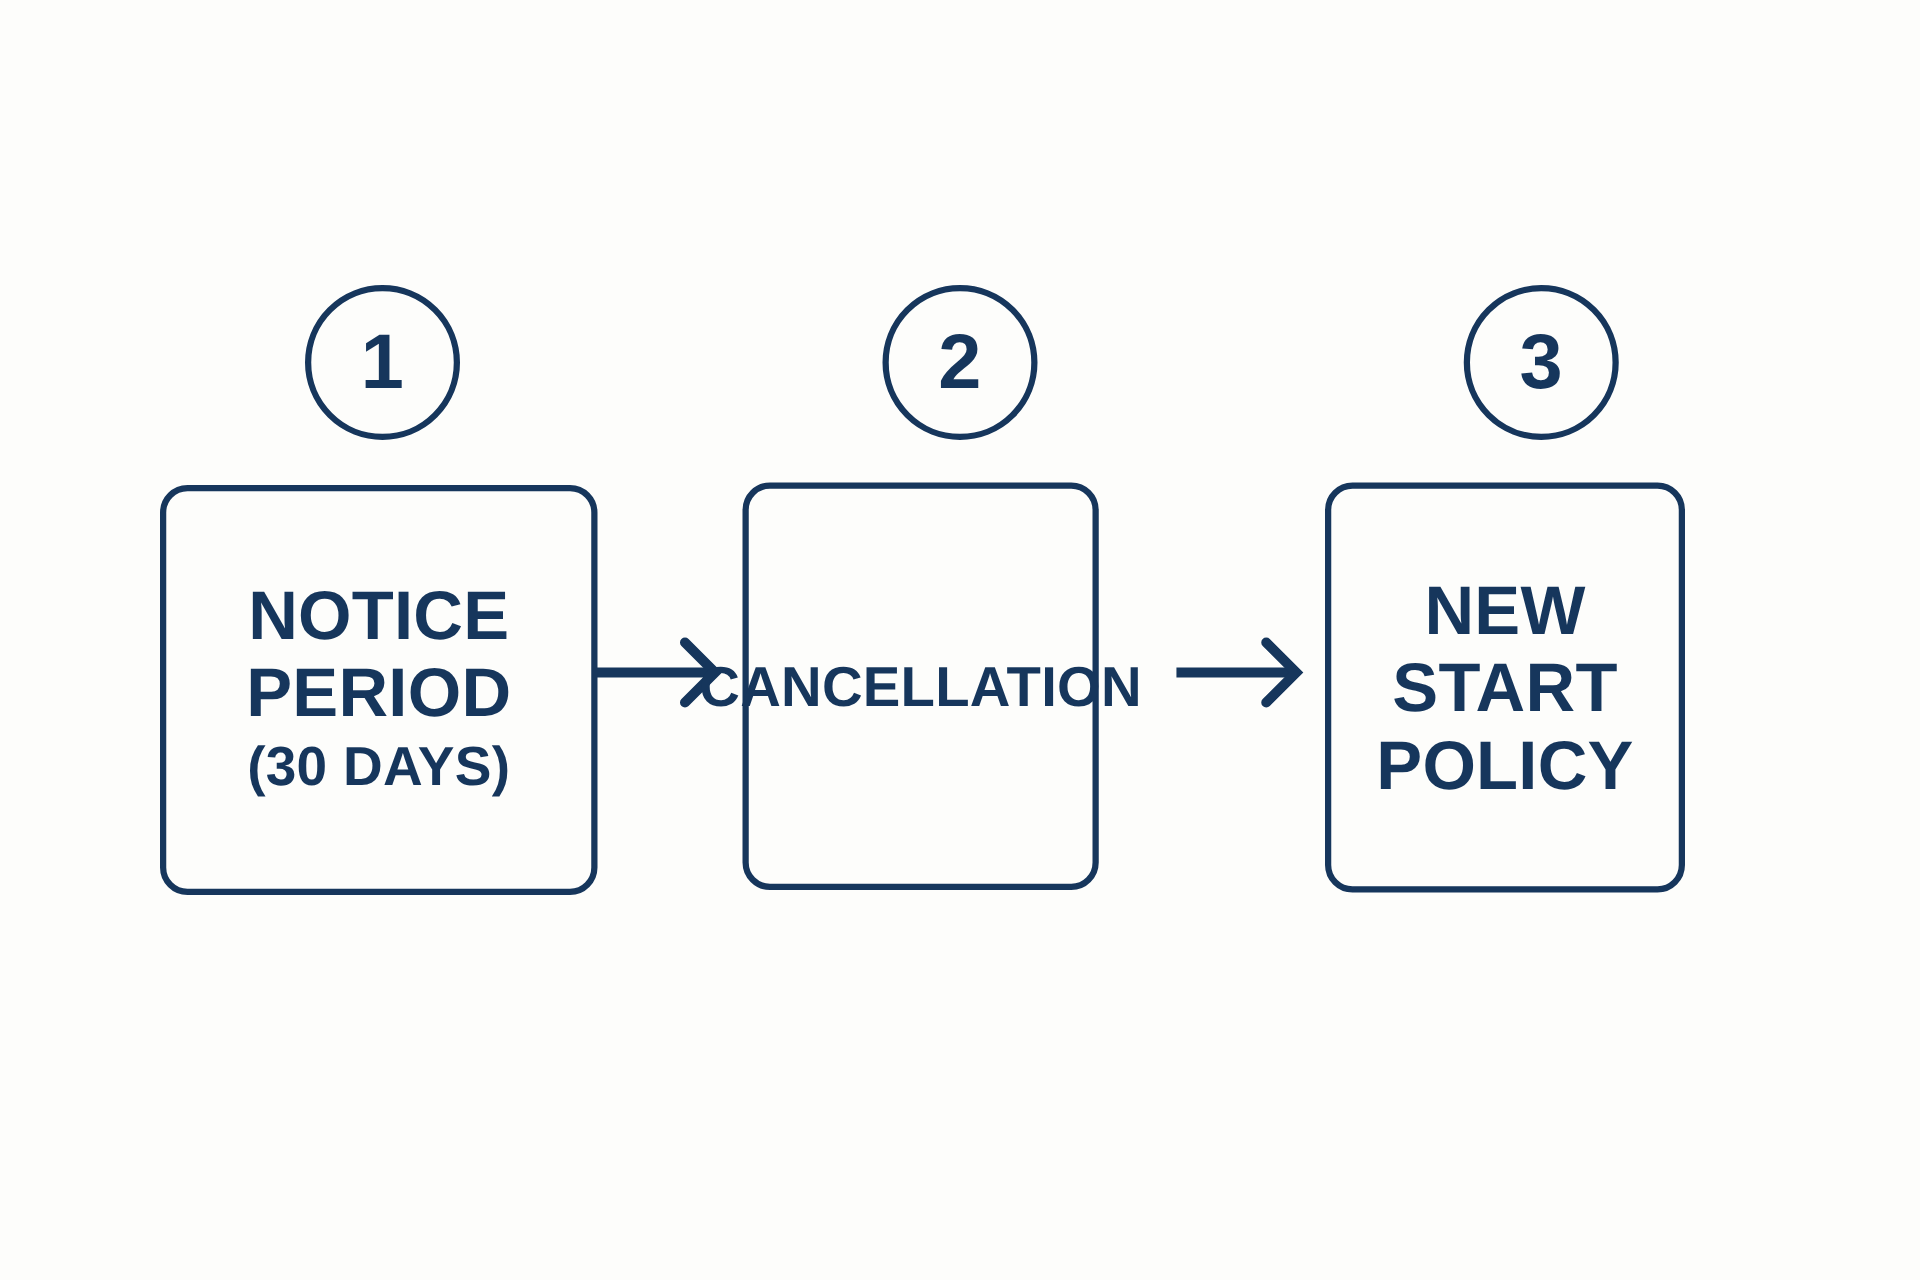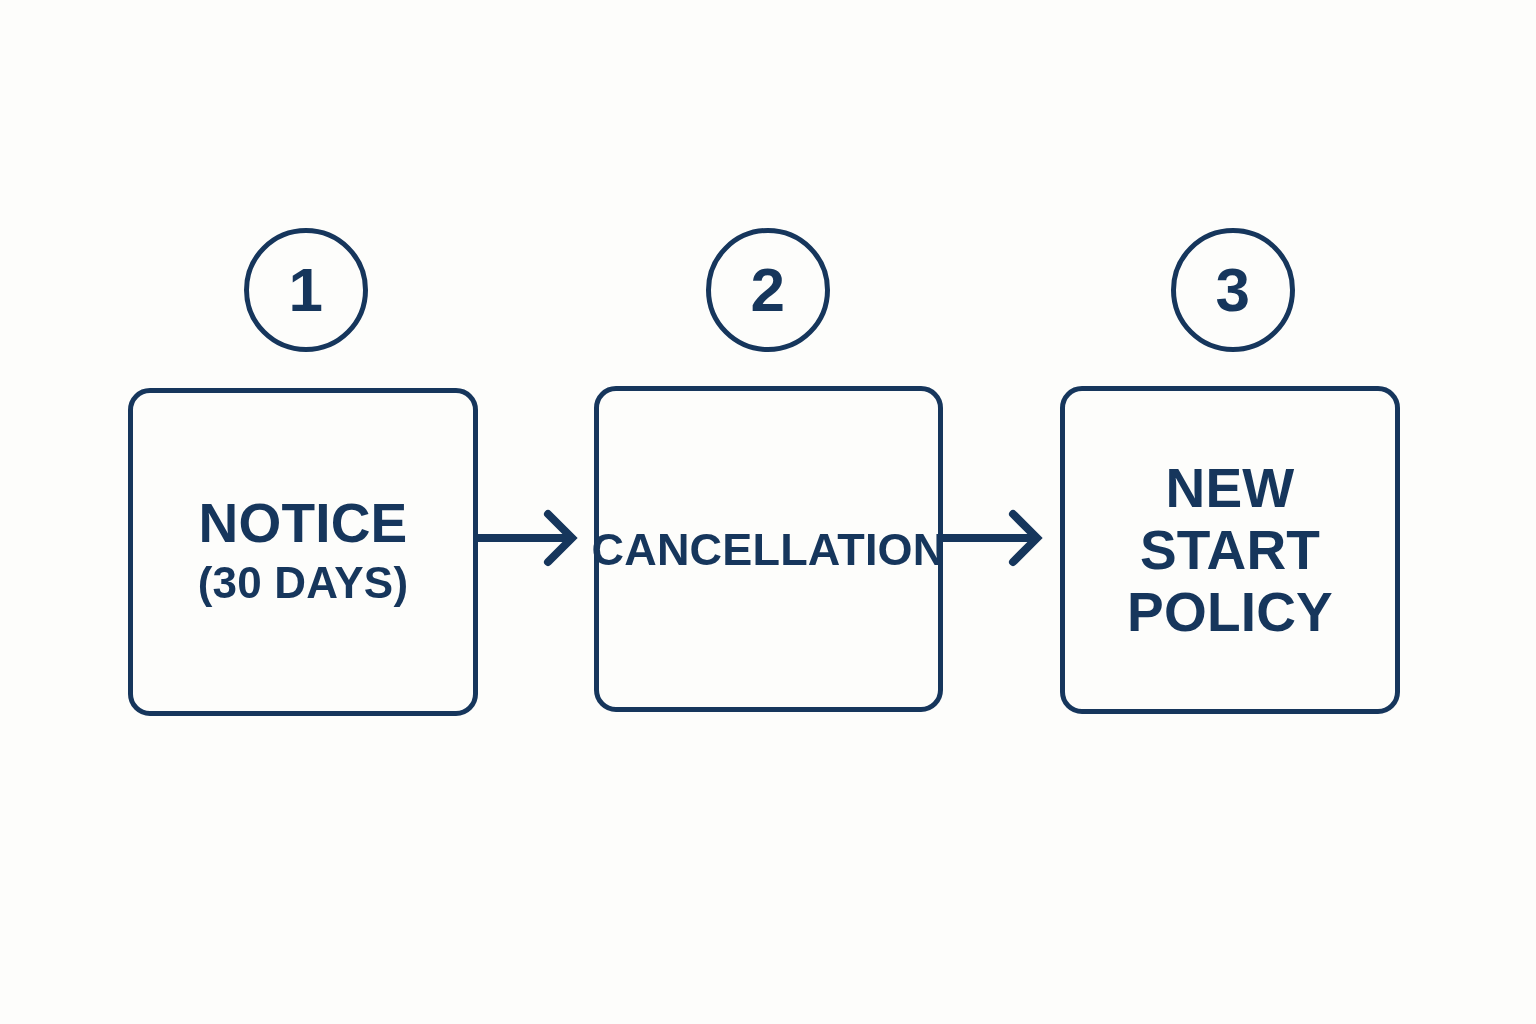--- a/index.html
+++ b/index.html
@@ -91,49 +91,50 @@
 
   <h1 class="sr-only">Policy cancellation process flow</h1>
 
   <div class="step-badge" style="left:244px; top:228px;">
     <span class="step-badge-num">1</span>
   </div>
 
   <div class="step-box" style="left:128px; top:388px; width:350px; height:328px;">
     <div class="step-box-label label-lg">
       <span>NOTICE</span><br>
+      <span>PERIOD</span>
       <span class="label-sub">(30 DAYS)</span>
     </div>
   </div>
 
   <svg class="connector-arrow" style="left:476px; top:508px;" width="120" height="60" viewBox="0 0 120 60">
     <line x1="0" y1="30" x2="96" y2="30" stroke="#16365c" stroke-width="8" stroke-linecap="butt"></line>
     <polyline points="72,6 96,30 72,54" fill="none" stroke="#16365c" stroke-width="8" stroke-linecap="round" stroke-linejoin="miter"></polyline>
   </svg>
 
   <div class="step-badge" style="left:706px; top:228px;">
     <span class="step-badge-num">2</span>
   </div>
 
-  <div class="step-box" style="left:594px; top:386px; width:349px; height:326px;text-align:center;">
+  <div class="step-box" style="left:594px; top:386px; width:285px; height:326px;text-align:center;">
     <div class="step-box-label label-md">
       <span>CANCELLATION</span><br>
     </div>
   </div>
 
   <svg class="connector-arrow" style="left:941px; top:508px;" width="120" height="60" viewBox="0 0 120 60">
     <line x1="0" y1="30" x2="96" y2="30" stroke="#16365c" stroke-width="8" stroke-linecap="butt"></line>
     <polyline points="72,6 96,30 72,54" fill="none" stroke="#16365c" stroke-width="8" stroke-linecap="round" stroke-linejoin="miter"></polyline>
   </svg>
 
   <div class="step-badge" style="left:1171px; top:228px;">
     <span class="step-badge-num">3</span>
   </div>
 
-  <div class="step-box" style="left:1060px; top:386px; width:340px; height:328px;">
+  <div class="step-box" style="left:1060px; top:386px; width:288px; height:328px;">
     <div class="step-box-label label-lg">
       <span>NEW</span><br>
       <span>START</span><br>
       <span>POLICY</span>
     </div>
   </div>
 
 </div>
 
 </body></html>

